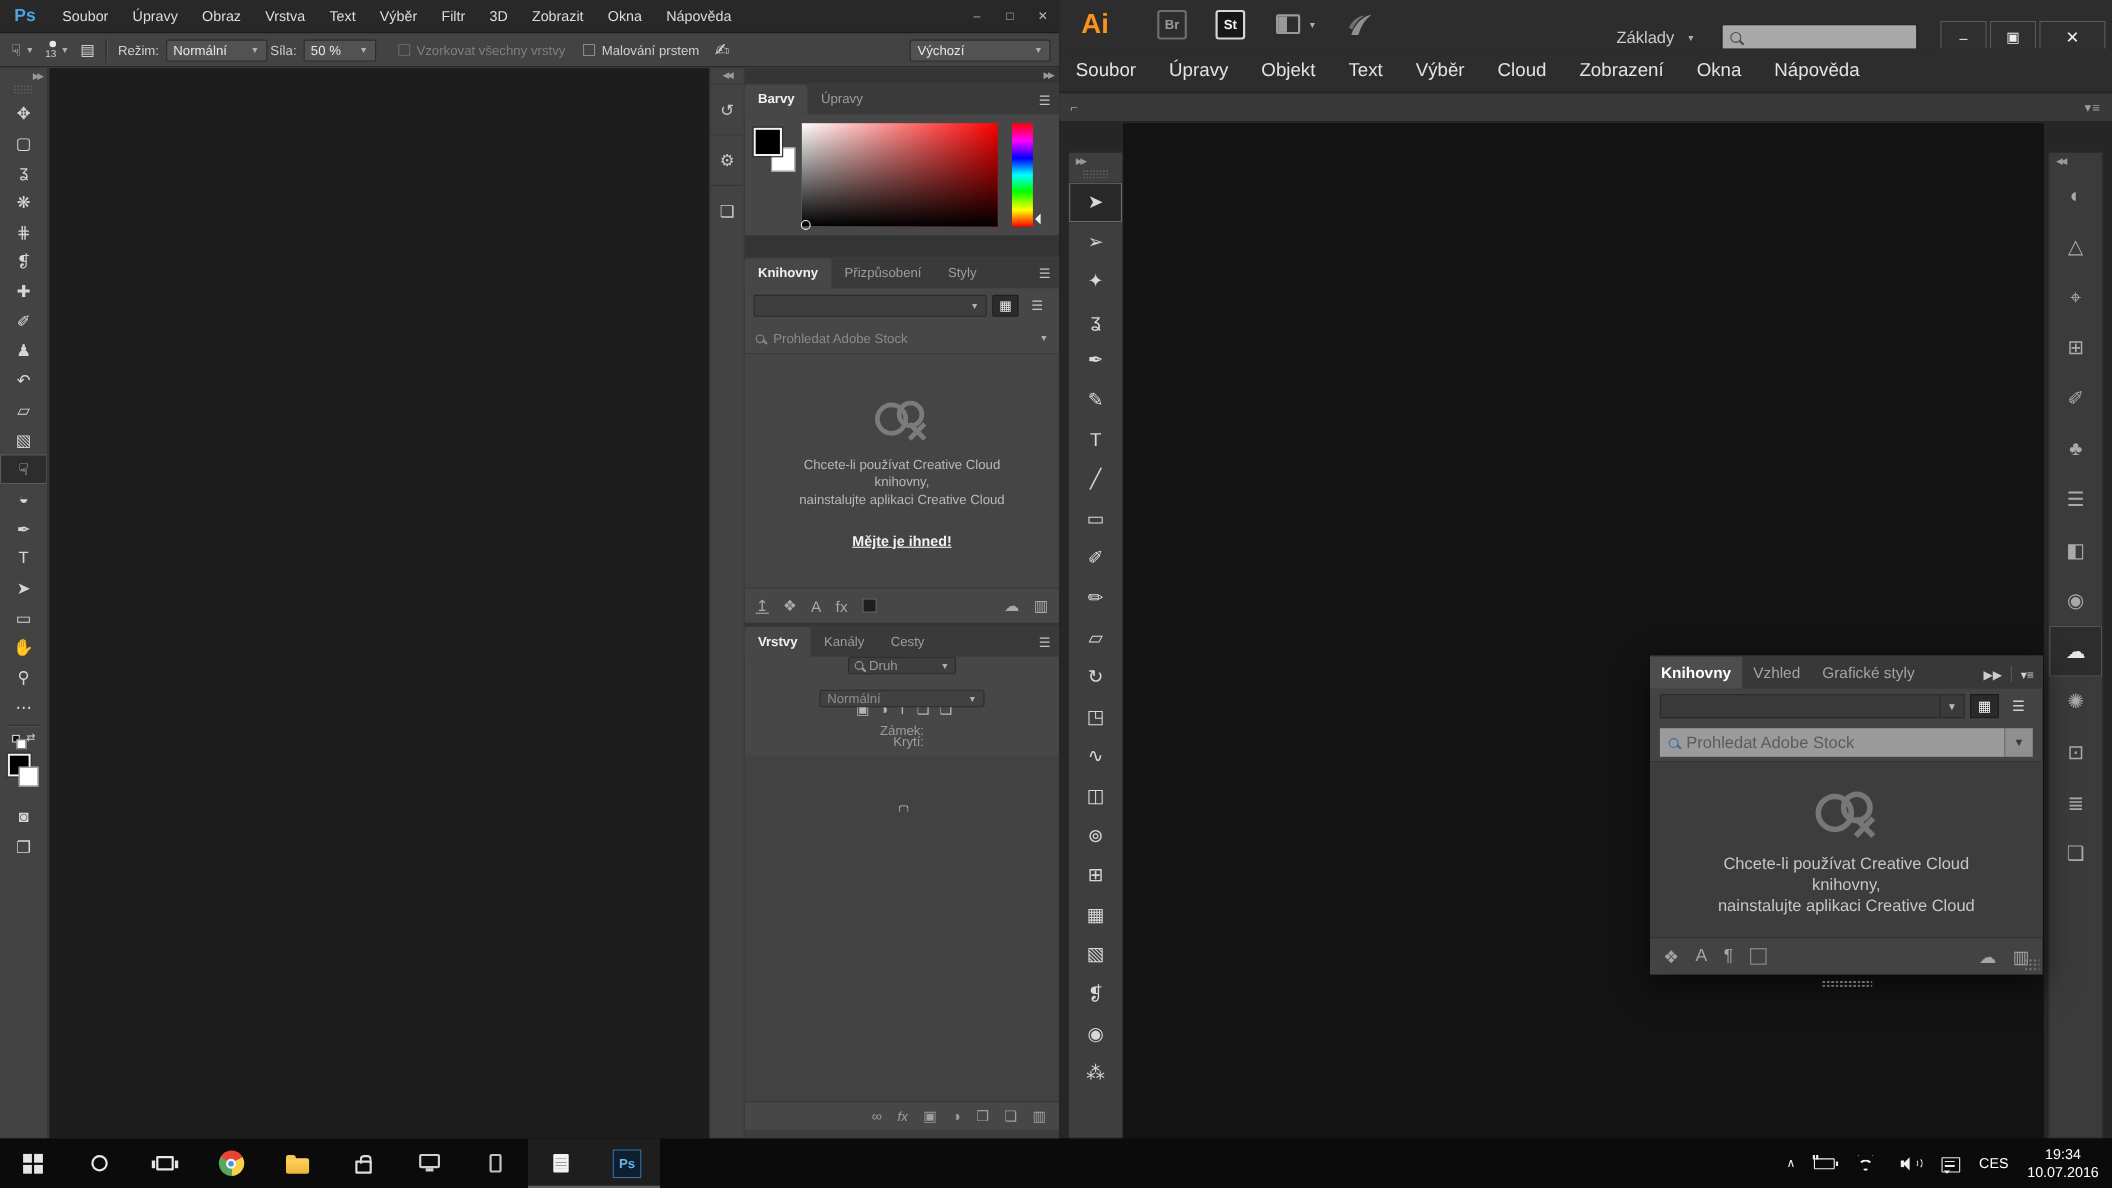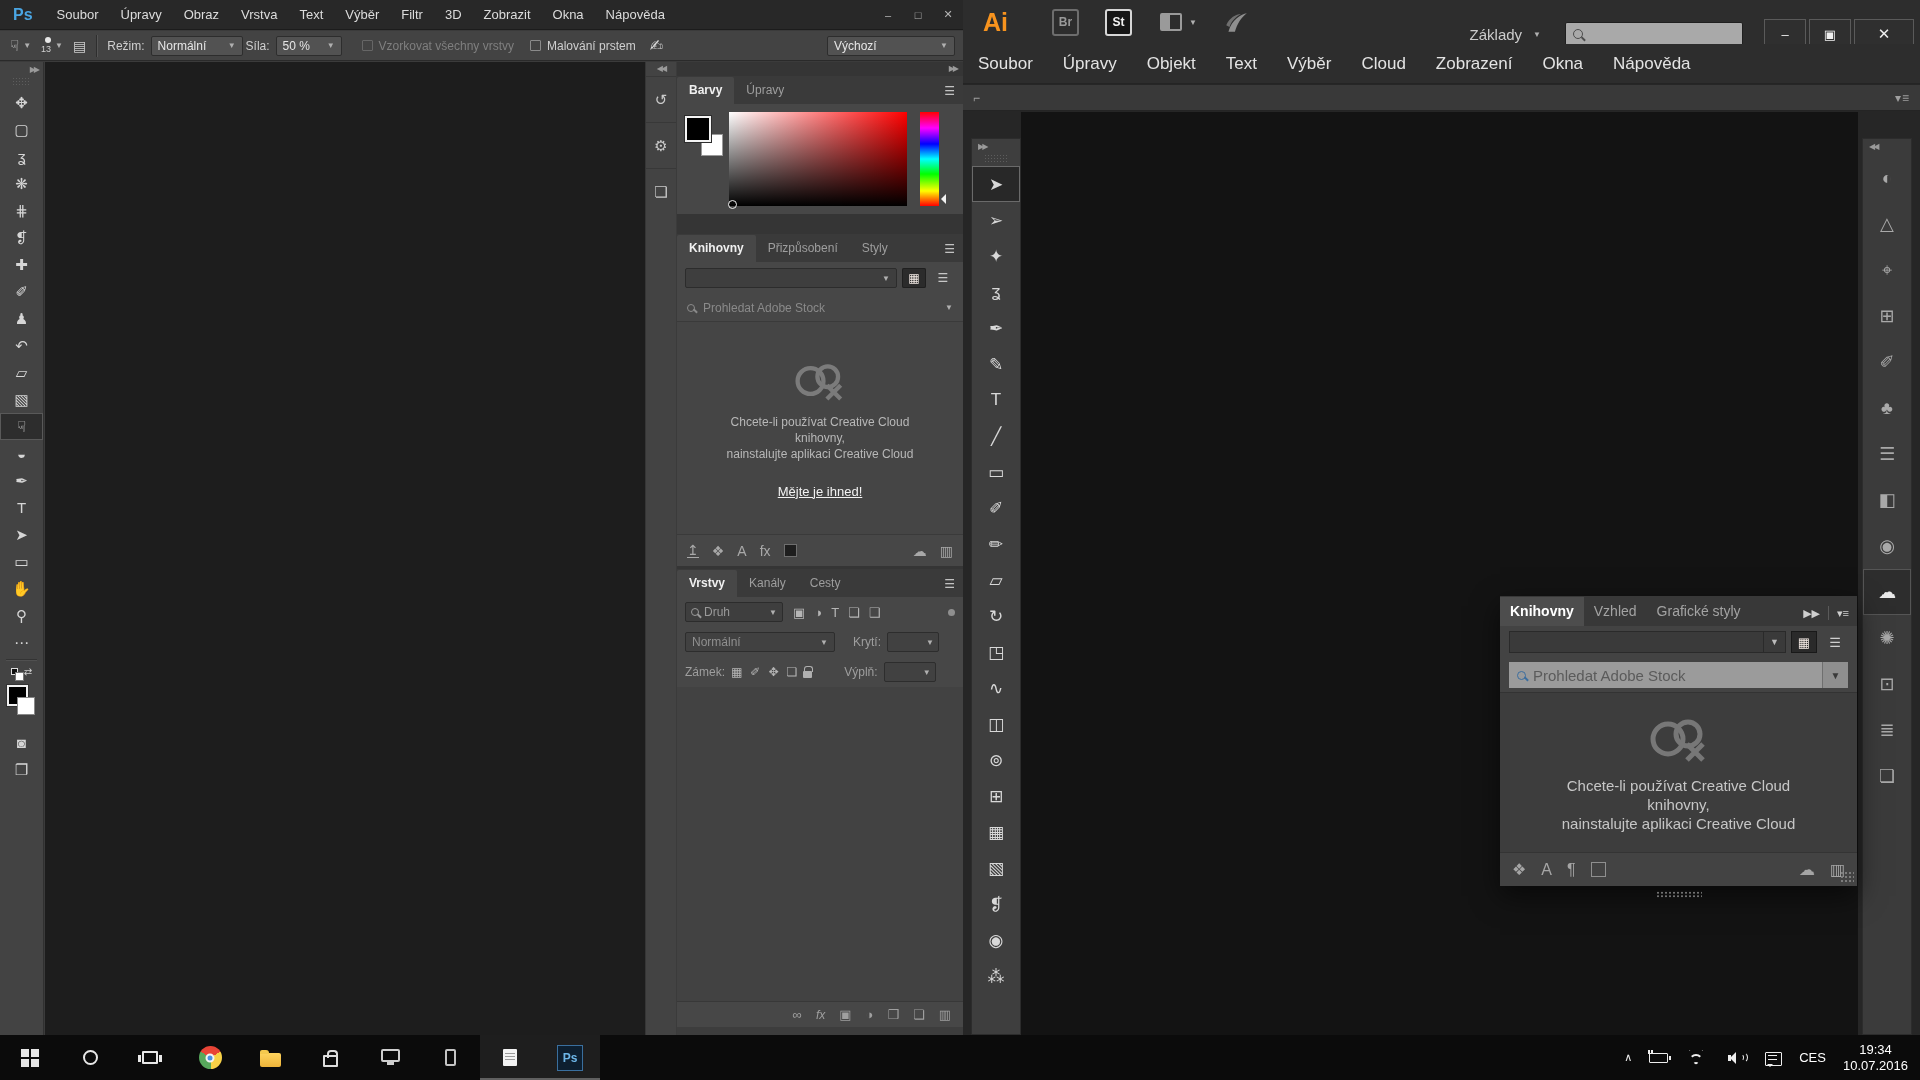--- a/index.html
+++ b/index.html
@@ -75,29 +75,29 @@
     color:#c7c7c7; font-size:12px; border-radius:2px; }
   .sqbtn.active { background:#2b2b2b; color:#f2e9e4; box-shadow:inset 0 0 0 1px #1f1f1f; }
   .lib-search { height:28px; display:flex; align-items:center; padding:0 10px; color:#8a8a8a; font-size:12px;
     border-bottom:1px solid #3a3a3a; gap:8px; }
   .mag { position:relative; width:8px; height:8px; border:1.5px solid currentColor; border-radius:50%; flex:none; }
   .mag::after { content:''; position:absolute; width:5px; height:1.5px; background:currentColor;
     transform:rotate(45deg); right:-4px; bottom:-1px; }
   .lib-content { flex:1; background:#454545; display:flex; flex-direction:column; align-items:center; justify-content:center; text-align:center; }
   .cc-logo { opacity:.85; margin-bottom:10px; }
   .lib-msg { color:#b8b8b8; font-size:12px; line-height:16px; }
-  .lib-link { margin-top:22px; color:#f2f2f2; font-size:13px; font-weight:normal; text-decoration:underline;text-align:right; }
+  .lib-link { margin-top:22px; color:#f2f2f2; font-size:13px; font-weight:bold; text-decoration:underline;text-align:right; }
   .lib-bottom { height:32px; border-top:1px solid #3a3a3a; display:flex; align-items:center; padding:0 10px; gap:13px;
     color:#a8a8a8; font-size:14px; }
   .lib-bottom .push { margin-left:auto; }
   .sw-black { width:13px; height:13px; background:#1e1e1e; border:1px solid #6e6e6e; }
   [data-name="upload-graphic-icon"] { border-bottom:1px solid #a8a8a8; line-height:13px; }
   [data-name="layer-style-icon"], .fx { font-style:italic; font-size:12px; }
 
-  .lyr-row { height:30px; display:flex; align-items:center; padding:0 8px; gap:6px; font-size:12px; color:#9e9e9e; }
+  .lyr-row { height:30px; display:flex; align-items:center; padding:0 8px; gap:24px; font-size:12px; color:#9e9e9e;flex-direction:column; }
   .druh-field { width:98px; height:20px; background:#3e3e3e; border:1px solid #2c2c2c; border-radius:2px;
     display:flex; align-items:center; padding:0 5px; gap:5px; color:#9a9a9a; }
   .lyr-ficons { display:flex; gap:9px; color:#b5b5b5; font-size:13px; margin-left:4px; }
   .pin-dot { width:7px; height:7px; border-radius:50%; background:#8f8f8f; margin-left:auto; }
   .blend-sel { width:150px; height:20px; background:#414141; border:1px solid #2d2d2d; border-radius:2px;
     display:flex; align-items:center; padding:0 6px; color:#8f8f8f; }
   .mini-sel { width:52px; height:20px; background:#414141; border:1px solid #2d2d2d; border-radius:2px;
     display:flex; align-items:center; justify-content:flex-end; padding:0 4px; }
   .lock-icons { display:flex; gap:8px; color:#b5b5b5; font-size:12px; align-items:center; }
   .css-lock { width:9px; height:7px; background:#b0b0b0; border-radius:1px; position:relative; margin-top:4px; }

